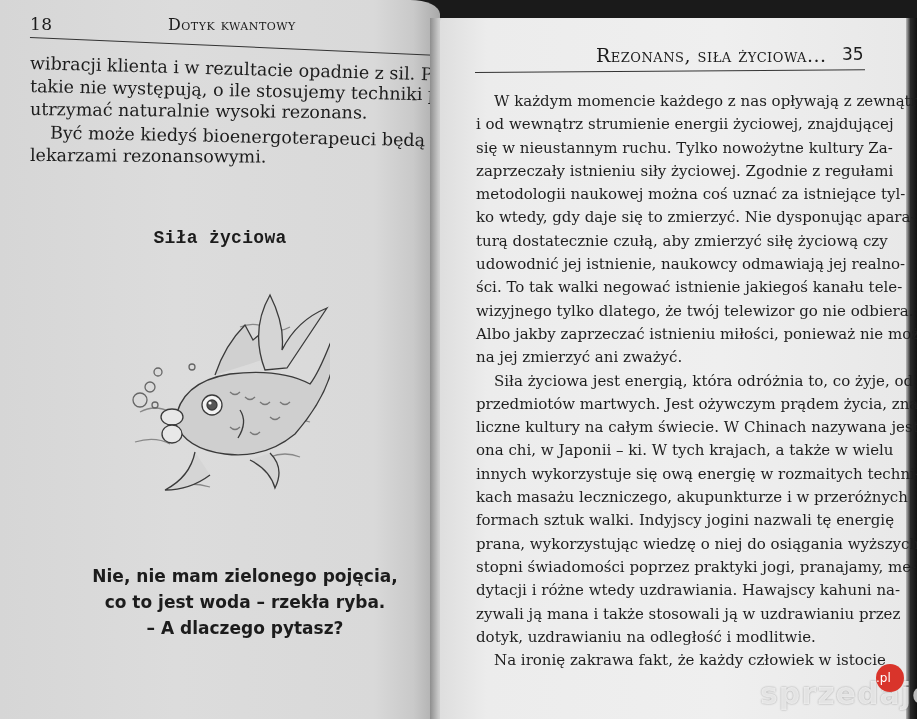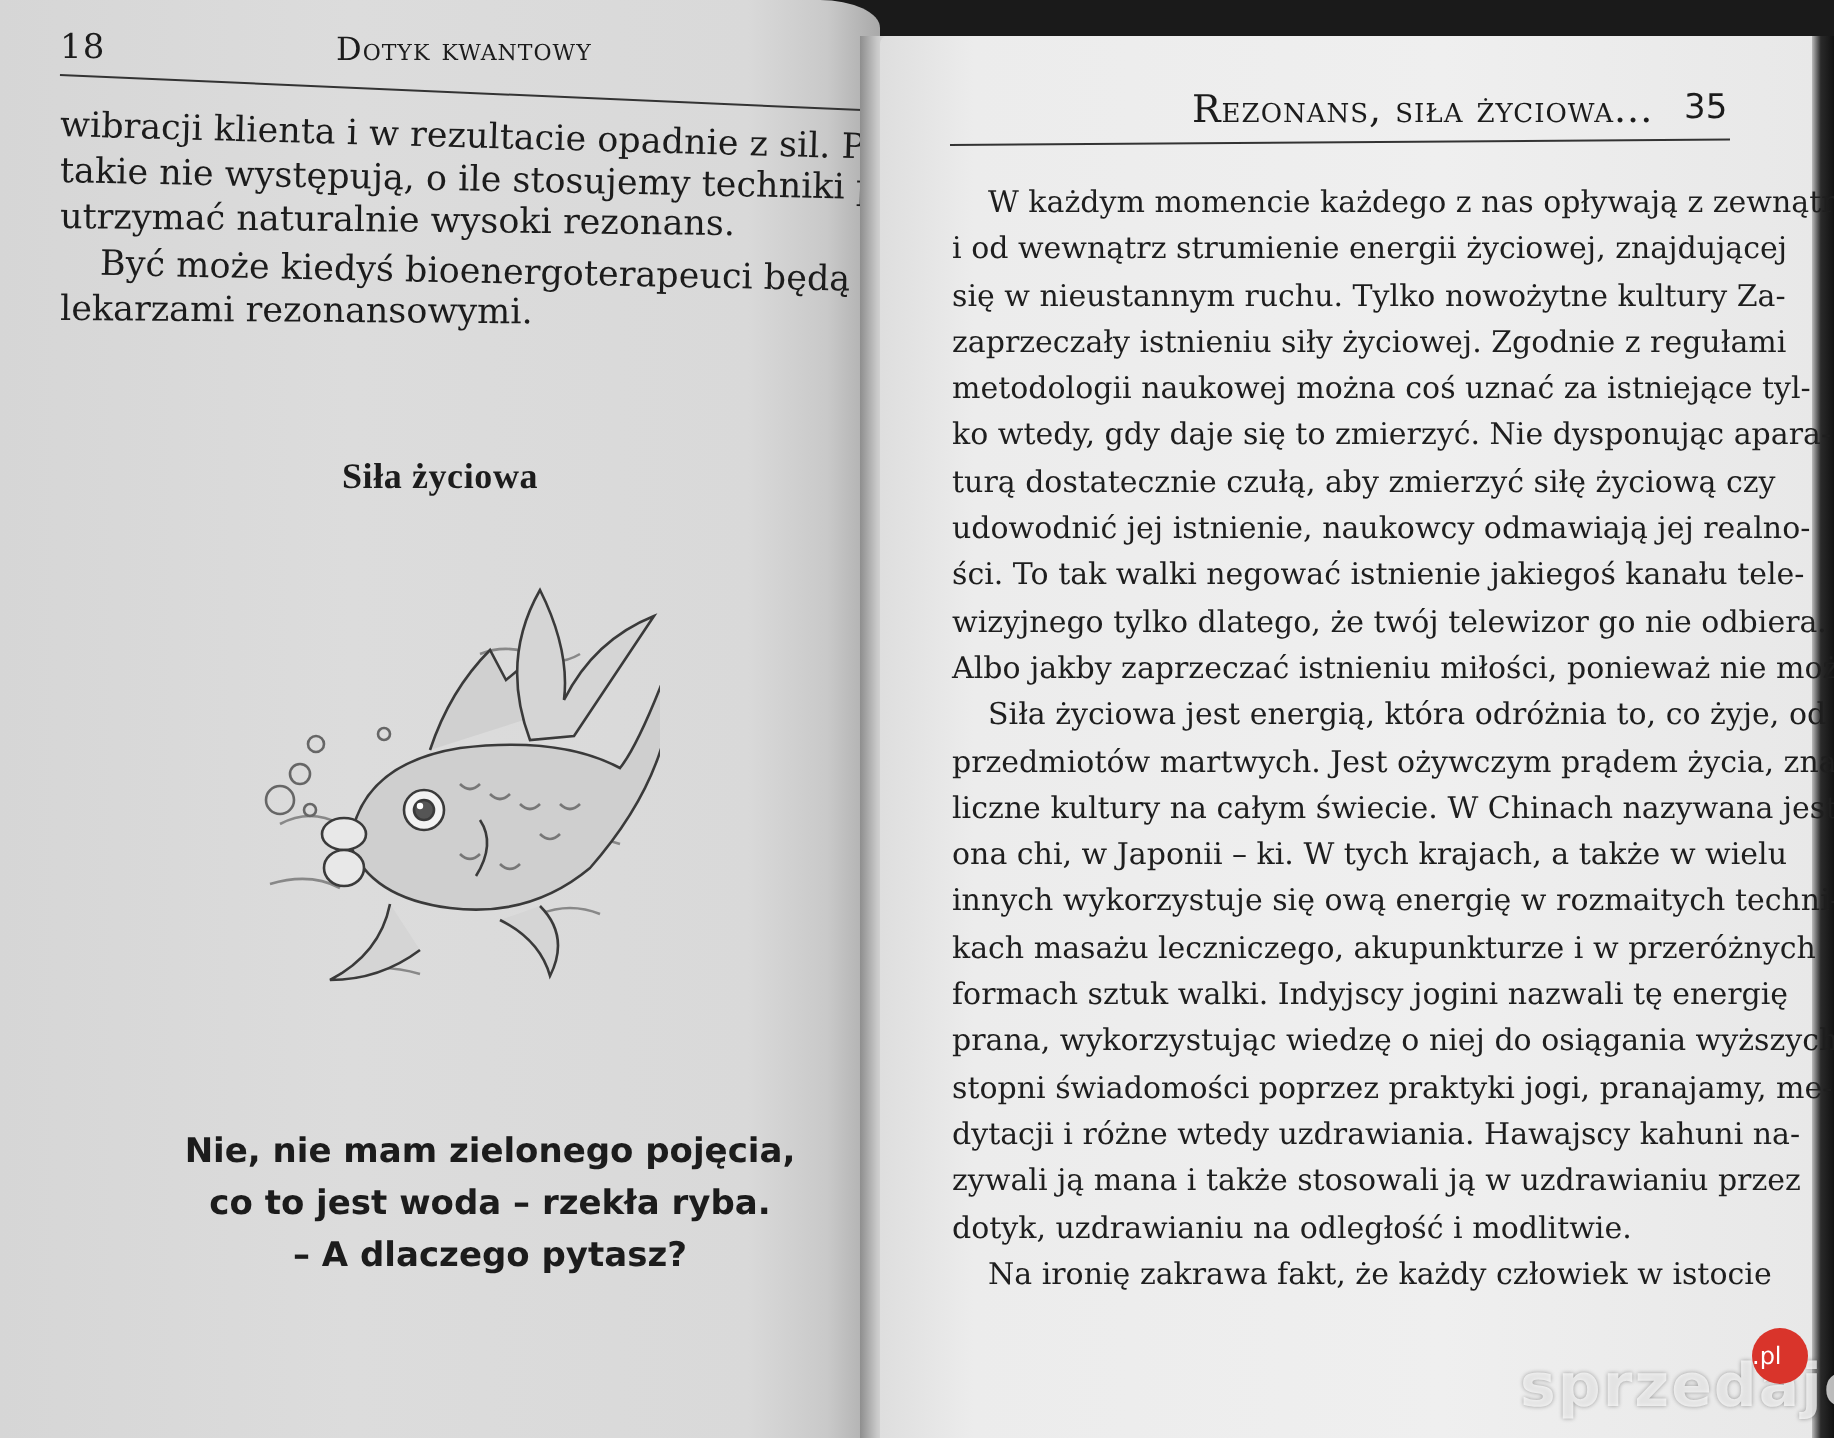--- a/index.html
+++ b/index.html
@@ -32,21 +32,21 @@
   }
   .body-left p { margin:0; white-space:nowrap; }
   .body-left .indent { text-indent:20px; }
   .body-left .l1 { transform:rotate(1.6deg); transform-origin:left; }
   .body-left .l2 { transform:rotate(1.2deg); transform-origin:left; }
   .body-left .l3 { transform:rotate(0.6deg); transform-origin:left; }
   .body-left .l4 { transform:rotate(1.2deg); transform-origin:left; }
   .body-left .l5 { transform:rotate(0.4deg); transform-origin:left; }
   .section-title {
     position:absolute; left:0; width:440px; top:228px; text-align:center;
-    font-family:Liberation Serif, serif; font-weight:bold; font-size:18px; letter-spacing:.3px;
+    font-family:Liberation Mono, monospace; font-weight:bold; font-size:18px; letter-spacing:.3px;
   }
   .fish-wrap { position:absolute; left:130px; top:292px; width:200px; height:205px; }
   .quote {
     position:absolute; left:60px; width:370px; top:563px; text-align:center;
     font-family:"DejaVu Sans", sans-serif; font-weight:bold;
     font-size:17px; line-height:26px;
   }
   .quote span { display:block; }
   
   .spine {
@@ -163,20 +163,21 @@
   <span class="line">i od wewnątrz strumienie energii życiowej, znajdującej</span>
   <span class="line">się w nieustannym ruchu. Tylko nowożytne kultury Za-</span>
   <span class="line">zaprzeczały istnieniu siły życiowej. Zgodnie z regułami</span>
   <span class="line">metodologii naukowej można coś uznać za istniejące tyl-</span>
   <span class="line">ko wtedy, gdy daje się to zmierzyć. Nie dysponując apara-</span>
   <span class="line">turą dostatecznie czułą, aby zmierzyć siłę życiową czy</span>
   <span class="line">udowodnić jej istnienie, naukowcy odmawiają jej realno-</span>
   <span class="line">ści. To tak walki negować istnienie jakiegoś kanału tele-</span>
   <span class="line">wizyjnego tylko dlatego, że twój telewizor go nie odbiera.</span>
   <span class="line">Albo jakby zaprzeczać istnieniu miłości, ponieważ nie moż-</span>
+  <span class="line last">na jej zmierzyć ani zważyć.</span>
   <span class="line ind">Siła życiowa jest energią, która odróżnia to, co żyje, od</span>
   <span class="line">przedmiotów martwych. Jest ożywczym prądem życia, zna-</span>
   <span class="line">liczne kultury na całym świecie. W Chinach nazywana jest</span>
   <span class="line">ona chi, w Japonii – ki. W tych krajach, a także w wielu</span>
   <span class="line">innych wykorzystuje się ową energię w rozmaitych techni-</span>
   <span class="line">kach masażu leczniczego, akupunkturze i w przeróżnych</span>
   <span class="line">formach sztuk walki. Indyjscy jogini nazwali tę energię</span>
   <span class="line">prana, wykorzystując wiedzę o niej do osiągania wyższych</span>
   <span class="line">stopni świadomości poprzez praktyki jogi, pranajamy, me-</span>
   <span class="line">dytacji i różne wtedy uzdrawiania. Hawajscy kahuni na-</span>

